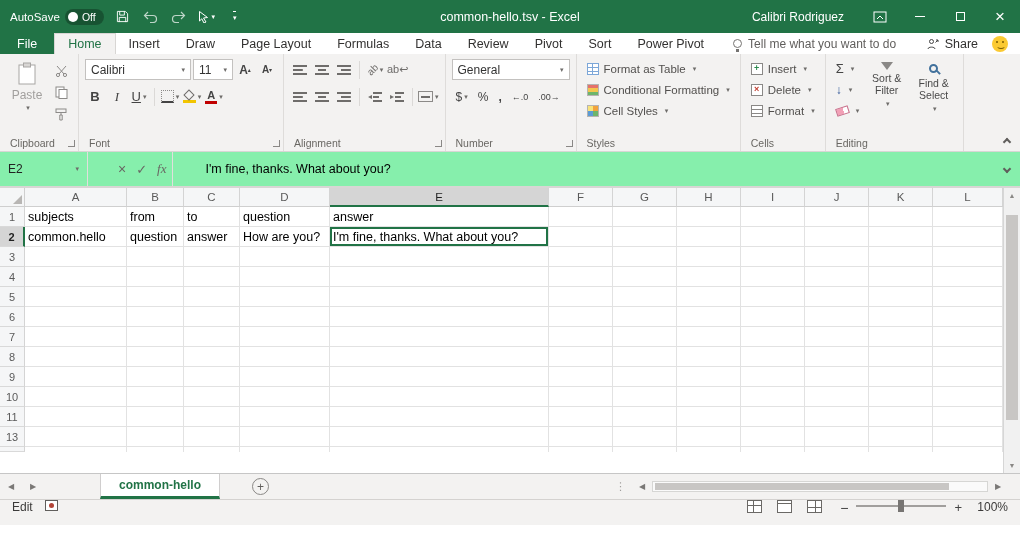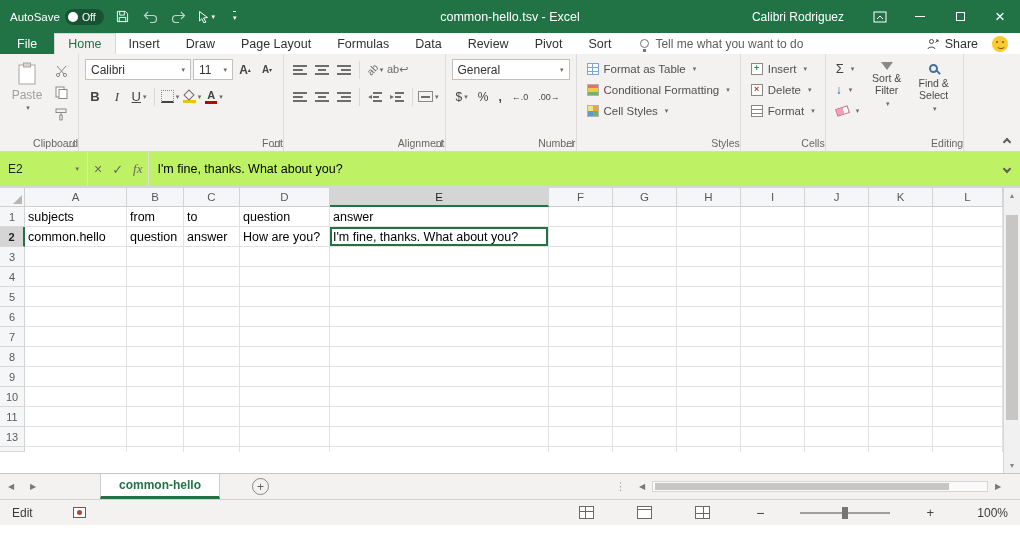--- a/index.html
+++ b/index.html
@@ -42,21 +42,21 @@
   .bulb { width: 9px; height: 9px; border: 1px solid #767472; border-radius: 50%; position: relative; display: inline-block; }
   .bulb::after { content: ""; position: absolute; left: 2px; top: 9px; width: 3px; height: 3px; background: #767472; }
   .share-btn { display: flex; align-items: center; gap: 6px; margin-left: auto; padding: 0 8px; white-space: nowrap; }
   .smiley { width: 16px; height: 16px; border-radius: 50%; background: #fbca32; position: relative; margin: auto 12px auto 6px; flex: none; }
   .smiley::before { content: ""; position: absolute; left: 4px; top: 5px; width: 2px; height: 2px; border-radius: 50%; background: #7a5b00; box-shadow: 6px 0 0 #7a5b00; }
   .smiley::after { content: ""; position: absolute; left: 4px; top: 4px; width: 8px; height: 7px; border: 1px solid transparent; border-bottom: 1.5px solid #7a5b00; border-radius: 50%; }
 
   
   .ribbon { height: 98px; flex: none; background: #f3f2f1; border-bottom: 1px solid #d8d6d4; display: flex; position: relative; }
   .group { position: relative; border-right: 1px solid #dedcda; display: flex; align-items: flex-start; padding: 5px 6px 16px 6px; }
-  .glabel { position: absolute; bottom: 2px; left: 10px; right: 0; text-align: right; font-size: 10.5px; color: #696763; }
+  .glabel { position: absolute; bottom: 2px; left: 10px; right: 0; text-align: left; font-size: 10.5px; color: #696763; }
   .launcher { position: absolute; right: 3px; bottom: 4px; width: 7px; height: 7px; border-right: 1px solid #8a8886; border-bottom: 1px solid #8a8886; }
   .gcol { display: flex; flex-direction: column; gap: 6px; }
   .grow-r { display: flex; align-items: center; gap: 2px; height: 21px; }
   .sb { min-width: 20px; height: 20px; display: flex; align-items: center; justify-content: center; color: #444; }
   .dd { font-size: 7px; color: #6e6c6a; margin-left: 2px; }
   .combo { background: #fff; border: 1px solid #c3c1bf; height: 21px; display: flex; align-items: center; justify-content: space-between; padding: 0 5px; font-size: 12px; color: #333; }
   .vline { width: 1px; height: 18px; background: #dbd9d7; margin: 0 3px; }
 
   .paste-btn { display: flex; flex-direction: column; align-items: center; width: 42px; gap: 2px; padding-top: 3px; color: #a19f9d; }
   .mini-col { display: flex; flex-direction: column; gap: 4px; margin-left: 2px; margin-top: 2px; }
@@ -109,21 +109,21 @@
   .eraser { width: 13px; height: 8px; background: linear-gradient(90deg, #f2a0b6 0 60%, #fff 60%); border: 1px solid #c86e8a; transform: rotate(-18deg); display: inline-block; }
   .bigbtn { width: 47px; display: flex; flex-direction: column; align-items: center; padding-top: 3px; font-size: 10.5px; color: #4a4a4a; text-align: center; line-height: 12px; gap: 2px; }
   .funnel { width: 0; height: 0; border-left: 6px solid transparent; border-right: 6px solid transparent; border-top: 8px solid #8a8886; display: inline-block; }
   .ic-find { width: 9px; height: 9px; border: 2px solid #41719c; border-radius: 50%; position: relative; display: inline-block; margin: 2px; }
   .ic-find::after { content: ""; position: absolute; width: 6px; height: 2px; background: #41719c; transform: rotate(45deg); right: -5px; bottom: -2px; }
   .collapse-ribbon { position: absolute; right: 9px; bottom: 6px; width: 8px; height: 8px; display: flex; align-items: flex-end; justify-content: center; }
   .chev-up { width: 6px; height: 6px; border-top: 2px solid #605e5c; border-right: 2px solid #605e5c; transform: rotate(-45deg); }
   .chev-down { width: 6px; height: 6px; border-bottom: 2px solid #605e5c; border-right: 2px solid #605e5c; transform: rotate(45deg); }
 
   
-  .fbar { height: 36px; flex: none; background: #bef264; border-bottom: 2px solid #d8d6d4; display: flex; align-items: stretch; }
+  .fbar { height: 36px; flex: none; background: #86efac; border-bottom: 2px solid #d8d6d4; display: flex; align-items: stretch; gap: 24px; }
   .namebox { width: 88px; display: flex; align-items: center; justify-content: space-between; padding: 0 8px; border-right: 1px solid #e1dfdd; font-size: 12px; color: #222; }
   .fbtns { display: flex; align-items: center; border-right: 1px solid #e1dfdd; padding: 0 6px; gap: 10px; color: #696763; }
   .fx { font-family: "Liberation Serif", serif; font-style: italic; font-size: 13px; }
   .fcancel { font-size: 14px; }
   .fenter { font-size: 13px; }
   .fvalue { flex: 1; display: flex; align-items: center; padding: 0 8px; font-size: 12.5px; color: #000; white-space: nowrap; overflow: hidden; }
   .fexpand { width: 26px; display: flex; align-items: center; justify-content: center; }
 
   
   .sheet { position: relative; height: 285px; flex: none; background: #fff; overflow: hidden; }
@@ -149,21 +149,21 @@
   .snav { width: 22px; display: flex; align-items: center; justify-content: center; color: #7a7876; font-size: 8px; }
   .stab { margin-left: 56px; display: flex; align-items: center; padding: 0 18px; background: #fff; border-left: 1px solid #d0cece; border-right: 1px solid #d0cece; border-bottom: 3px solid #217346; color: #217346; font-weight: 700; white-space: nowrap; }
   .newsheet { width: 17px; height: 17px; border: 1px solid #8a8886; border-radius: 50%; display: flex; align-items: center; justify-content: center; color: #605e5c; margin: auto 0 auto 32px; font-size: 12px; line-height: 1; flex: none; }
   .tabdots { margin-left: auto; display: flex; align-items: center; color: #a19f9d; font-size: 11px; padding: 0 8px; }
   .hscroll { width: 372px; display: flex; align-items: center; margin-right: 14px; }
   .harrow { width: 16px; text-align: center; color: #7a7876; font-size: 8px; flex: none; }
   .htrack { flex: 1; height: 11px; background: #fafafa; border: 1px solid #d6d6d4; position: relative; margin: 0 2px; }
   .hthumb { position: absolute; top: 1px; bottom: 1px; left: 2px; width: 88%; background: #c8c6c4; }
 
   
-  .statusbar { height: 26px; flex: none; background: #f3f2f1; border-top: 1px solid #d4d2d0; display: flex; align-items: center; padding: 0 12px; font-size: 12px; color: #3b3a39; gap: 28px; }
+  .statusbar { height: 26px; flex: none; background: #f3f2f1; border-top: 1px solid #d4d2d0; display: flex; align-items: flex-start; padding: 0 12px; font-size: 12px; color: #3b3a39; }
   .mode { margin-right: 12px; }
   .macro-ic { width: 13px; height: 11px; border: 1px solid #605e5c; position: relative; display: inline-block; background: #fff; }
   .macro-ic::after { content: ""; position: absolute; left: 3px; top: 2px; width: 5px; height: 5px; border-radius: 50%; background: #b34438; }
   .sspacer { flex: 1; }
   .vic { width: 15px; height: 13px; border: 1px solid #6b6966; background: #fff; margin-left: 15px; flex: none; }
   .vic.normal { background: linear-gradient(#6b6966,#6b6966) 0 4px/100% 1px no-repeat,
                             linear-gradient(#6b6966,#6b6966) 5px 0/1px 100% no-repeat, #fff; }
   .vic.layout { background: linear-gradient(#6b6966,#6b6966) 0 2px/100% 1px no-repeat, #fff; }
   .vic.break { background: linear-gradient(#6b6966,#6b6966) 7px 0/1px 100% no-repeat,
                            linear-gradient(#6b6966,#6b6966) 0 6px/100% 1px no-repeat, #fff; }
@@ -240,20 +240,21 @@
     <div class="tab file">File</div>
     <div class="tab active">Home</div>
     <div class="tab">Insert</div>
     <div class="tab">Draw</div>
     <div class="tab">Page Layout</div>
     <div class="tab">Formulas</div>
     <div class="tab">Data</div>
     <div class="tab">Review</div>
     <div class="tab">Pivot</div>
     <div class="tab">Sort</div>
+    <div class="tab">Power Pivot</div>
     <div class="tellme">
       <span class="bulb"></span>
       <span>Tell me what you want to do</span>
     </div>
     <div class="share-btn">
       <svg width="12" height="12" viewBox="0 0 12 12">
           <circle cx="4.5" cy="3.5" r="2" fill="none" stroke="#444"></circle>
           <path d="M1 11c0-2.5 7-2.5 7 0" fill="none" stroke="#444"></path>
           <path d="M8.5 4.5 11 2m0 0H9m2 0v2" stroke="#444" fill="none"></path>
         </svg>

